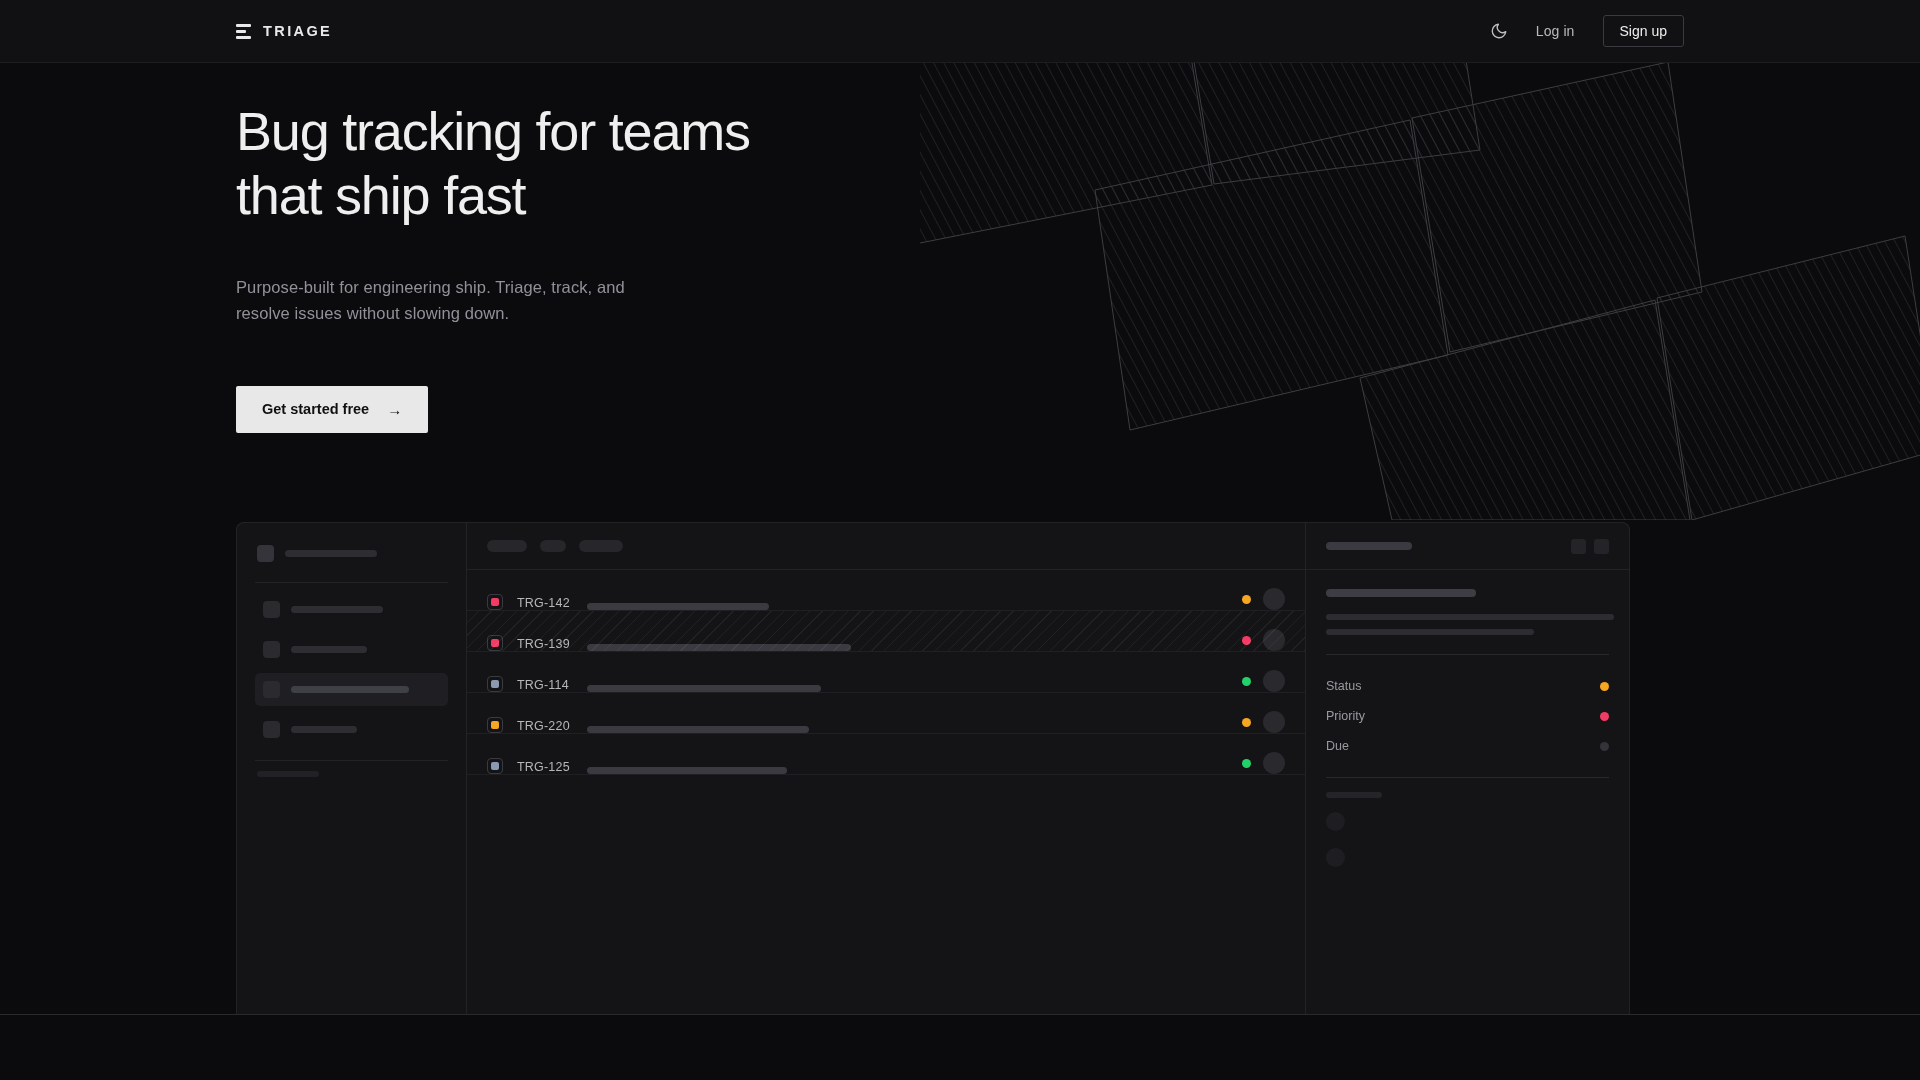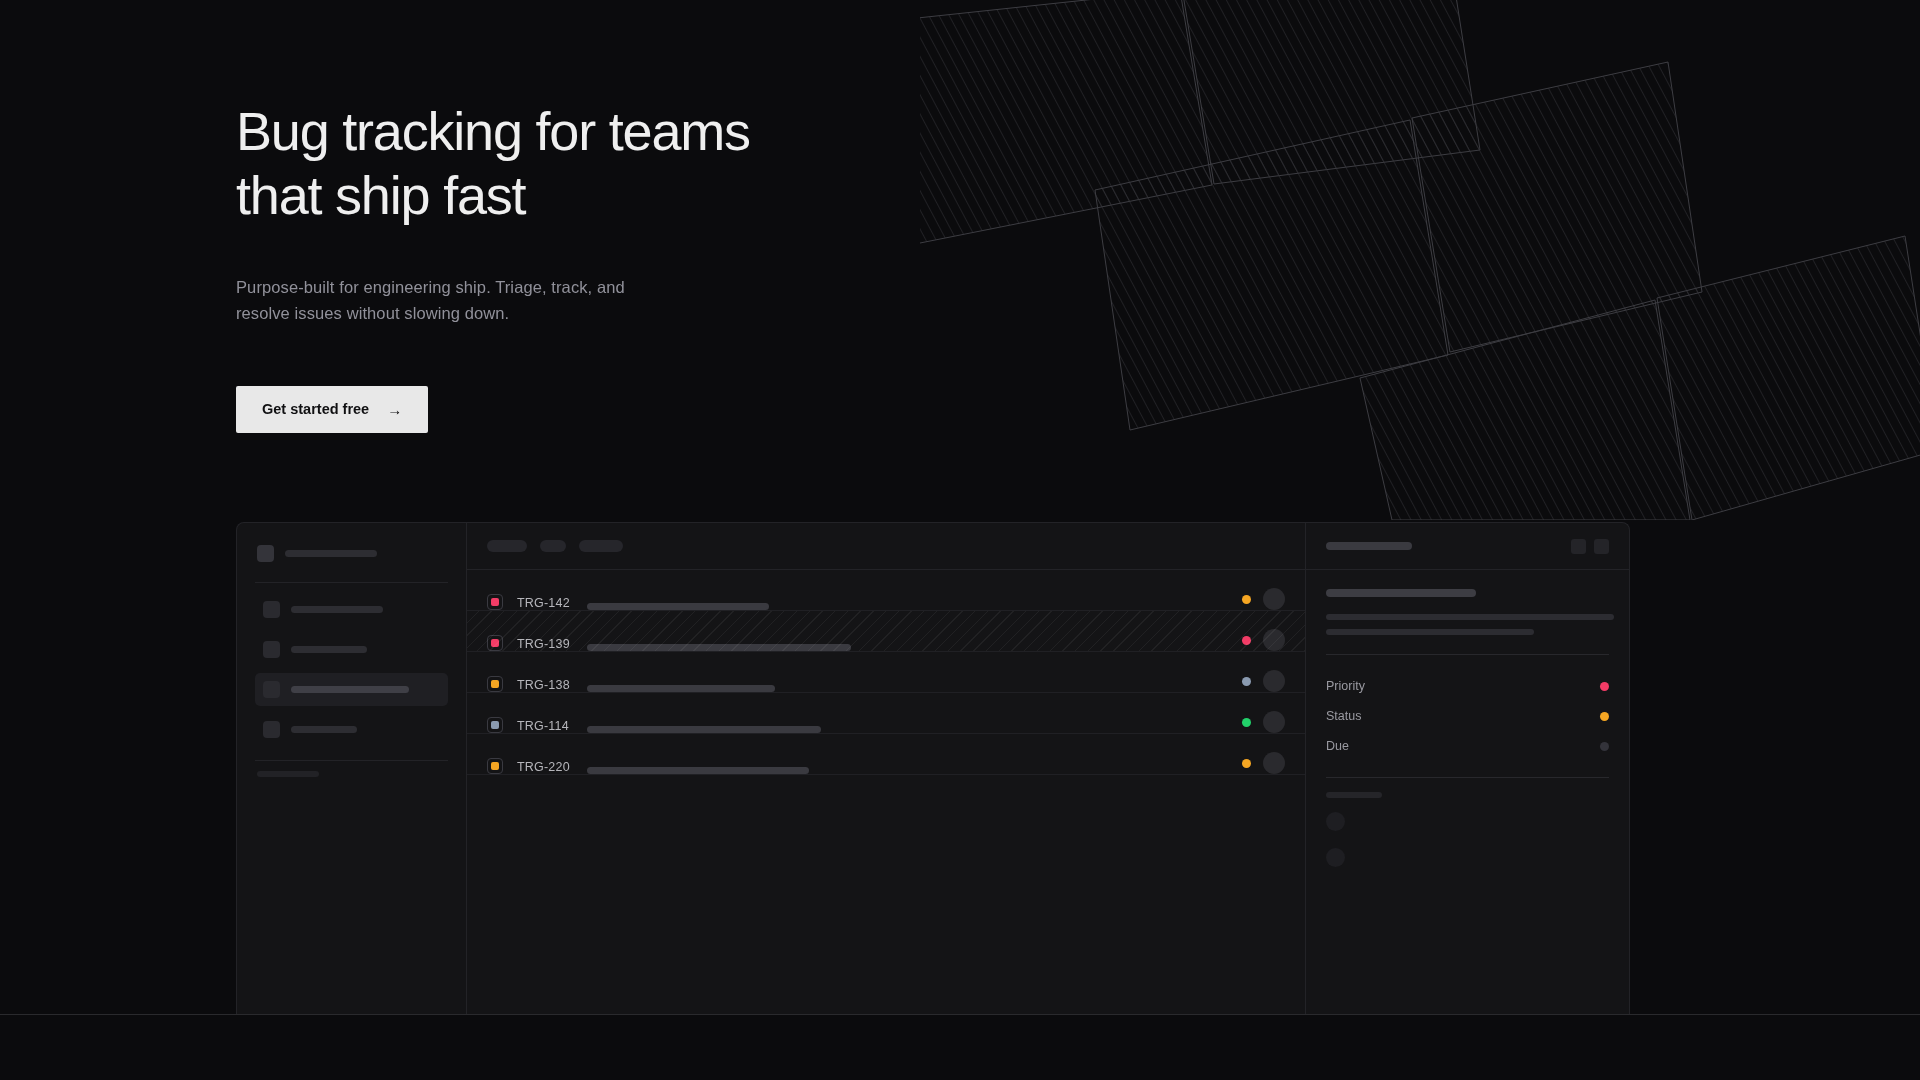--- a/index.html
+++ b/index.html
@@ -191,20 +191,39 @@
         <polygon points="-40,22 260,-10 292,185 -10,245"></polygon>
         <polygon points="262,-12 530,-42 560,150 294,184"></polygon>
         <polygon points="175,190 490,120 528,355 210,430"></polygon>
         <polygon points="492,118 748,62 782,292 530,352"></polygon>
         <polygon points="440,378 735,300 770,520 472,520"></polygon>
         <polygon points="737,298 985,236 1018,450 772,520"></polygon>
       </g>
     </svg>
   </div>
 
+  <div class="nav">
+    <div class="brand">
+      <span class="brand-mark">
+          <i></i>
+          <i></i>
+          <i></i>
+        </span>
+      <span class="brand-name">TRIAGE</span>
+    </div>
+    <div class="nav-right">
+      <span>
+        <svg class="moon-icon" viewBox="0 0 24 24" fill="none" stroke="currentColor" stroke-width="1.8" stroke-linecap="round" stroke-linejoin="round">
+          <path d="M21 12.79A9 9 0 1 1 11.21 3 7 7 0 0 0 21 12.79z"></path>
+        </svg>
+      </span>
+      <button class="nav-link">Log in</button>
+      <button class="signup-btn">Sign up</button>
+    </div>
+  </div>
 
   <div class="hero">
     <h1 class="hero-title">Bug tracking for teams
 that ship fast</h1>
     <p class="hero-sub">Purpose-built for engineering ship. Triage, track, and
 resolve issues without slowing down.</p>
     <button class="cta">
       <span>Get started free</span>
       <span class="arrow">→</span>
     </button>
@@ -269,48 +288,48 @@
             </span>
             <span class="issue-id">TRG-139</span>
             <span class="issue-title" style="width:264px"></span>
             <span class="issue-right">
               <span class="status-dot" style="background:#f23c66"></span>
               <span class="avatar"></span>
             </span>
           </div>
           <div class="issue-row">
             <span class="badge">
-              <span style="background:#f5a623"></span>
-            </span>
-            <span class="issue-id">TRG-138</span>
-            <span class="issue-title" style="width:188px"></span>
-            <span class="issue-right">
-              <span class="status-dot" style="background:#8a9ab0"></span>
-              <span class="avatar"></span>
-            </span>
-          </div>
-          <div class="issue-row">
-            <span class="badge">
               <span style="background:#8a9ab0"></span>
             </span>
             <span class="issue-id">TRG-114</span>
             <span class="issue-title" style="width:234px"></span>
             <span class="issue-right">
               <span class="status-dot" style="background:#22d16a"></span>
               <span class="avatar"></span>
             </span>
           </div>
           <div class="issue-row">
             <span class="badge">
               <span style="background:#f5a623"></span>
             </span>
             <span class="issue-id">TRG-220</span>
             <span class="issue-title" style="width:222px"></span>
             <span class="issue-right">
               <span class="status-dot" style="background:#f5a623"></span>
+              <span class="avatar"></span>
+            </span>
+          </div>
+          <div class="issue-row">
+            <span class="badge">
+              <span style="background:#8a9ab0"></span>
+            </span>
+            <span class="issue-id">TRG-125</span>
+            <span class="issue-title" style="width:200px"></span>
+            <span class="issue-right">
+              <span class="status-dot" style="background:#22d16a"></span>
               <span class="avatar"></span>
             </span>
           </div>
         </div>
     </div>
 
     <div class="app-detail">
       <div class="detail-head">
         <span class="bar"></span>
         <span class="detail-actions" id="detail-actions">
@@ -320,26 +339,26 @@
       </div>
       <div class="detail-body">
         <div class="d-title"></div>
         <div id="detail-lines">
             <div class="d-line" style="width: 288px;"></div>
             <div class="d-line" style="width: 208px;"></div>
           </div>
         <div class="d-hr"></div>
         <div id="detail-fields">
             <div class="field">
+              <span class="field-label">Status</span>
+              <span class="field-dot" style="background:#f5a623"></span>
+            </div>
+            <div class="field">
               <span class="field-label">Priority</span>
               <span class="field-dot" style="background:#f23c66"></span>
-            </div>
-            <div class="field">
-              <span class="field-label">Status</span>
-              <span class="field-dot" style="background:#f5a623"></span>
             </div>
             <div class="field">
               <span class="field-label">Due</span>
               <span class="field-dot" style="background:#33333a"></span>
             </div>
           </div>
         <div class="d-hr2"></div>
         <div class="d-small"></div>
         <div id="detail-circles">
             <div class="circ"></div>

